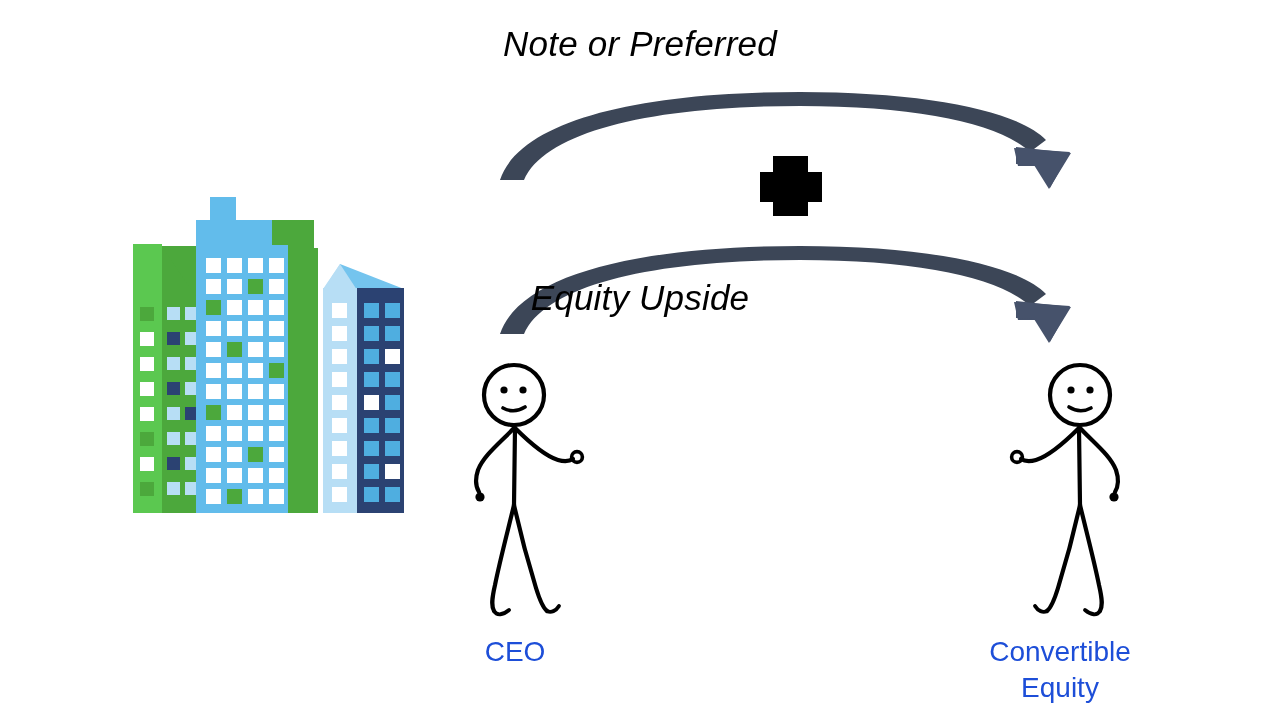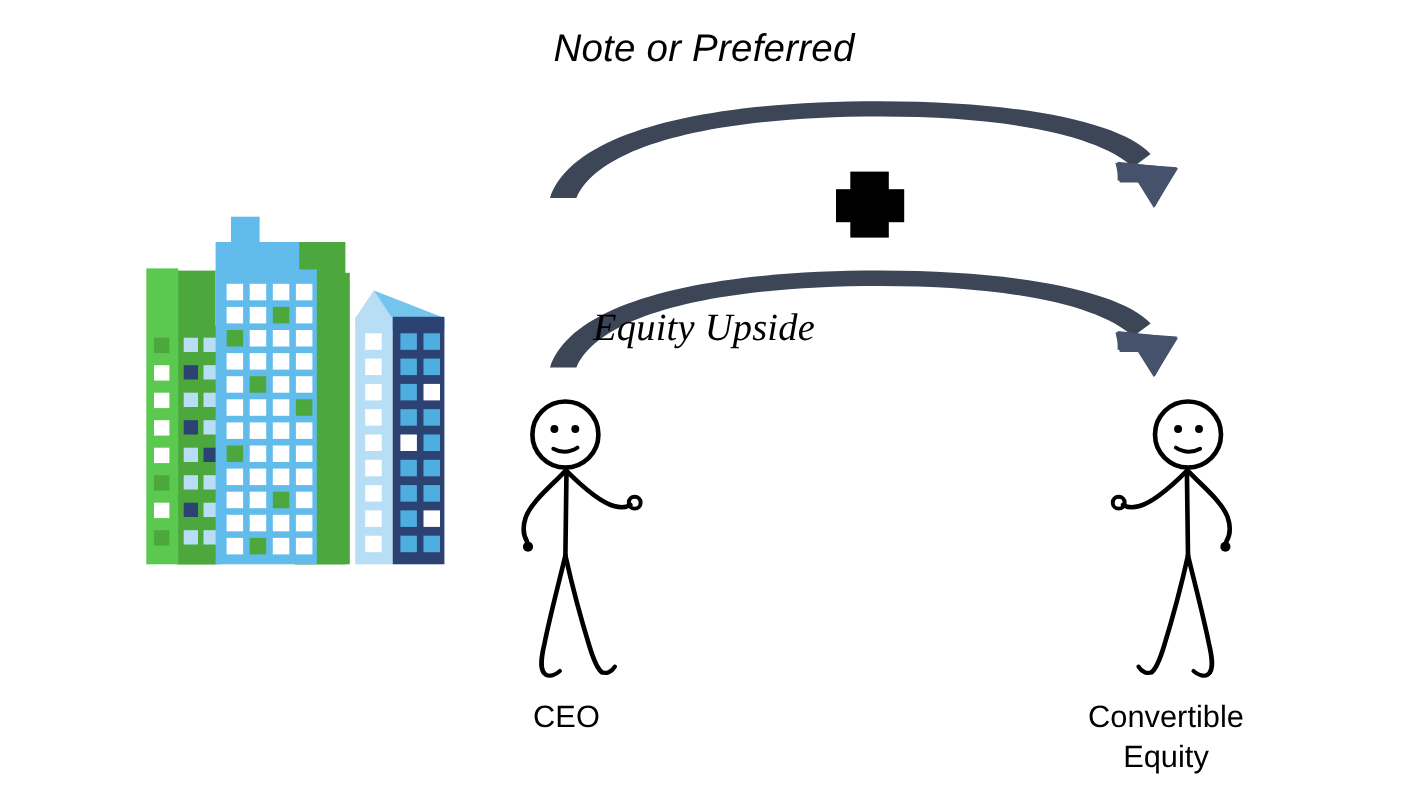--- a/index.html
+++ b/index.html
@@ -39,25 +39,24 @@
     width: 1280px;
     font-size: 35px;
     letter-spacing: 0.2px;
   }
   #label-equity {
     left: 0;
     top: 278px;
     width: 1280px;
     font-size: 35px;
     letter-spacing: 0.2px;
-    font-family: Liberation Serif, serif;
   }
   .person-label {
     position: absolute;
-    color: #000000;
+    color: #1d4ed8;
     text-align: center;
     font-size: 28px;
     line-height: 36px;
     white-space: pre-line;
   }
   #label-ceo {
     left: 395px;
     top: 634px;
     width: 240px;
   }

